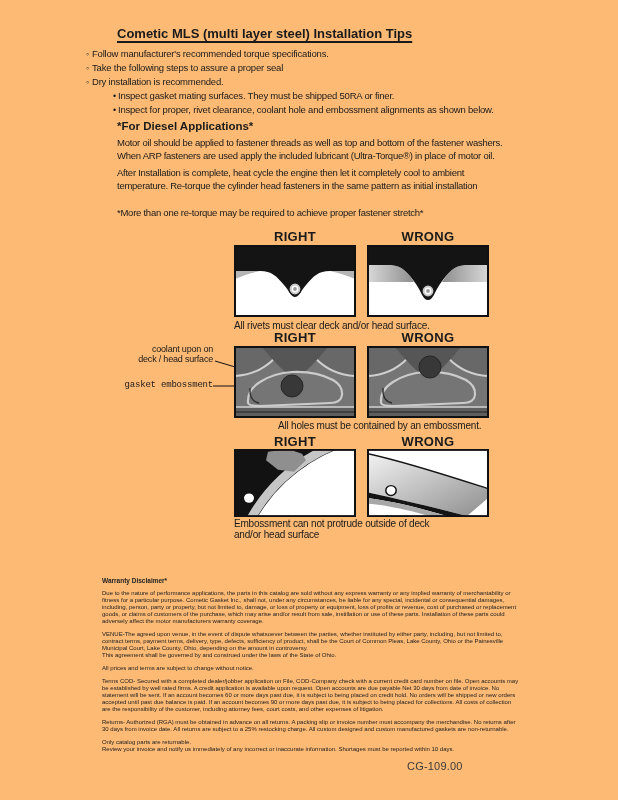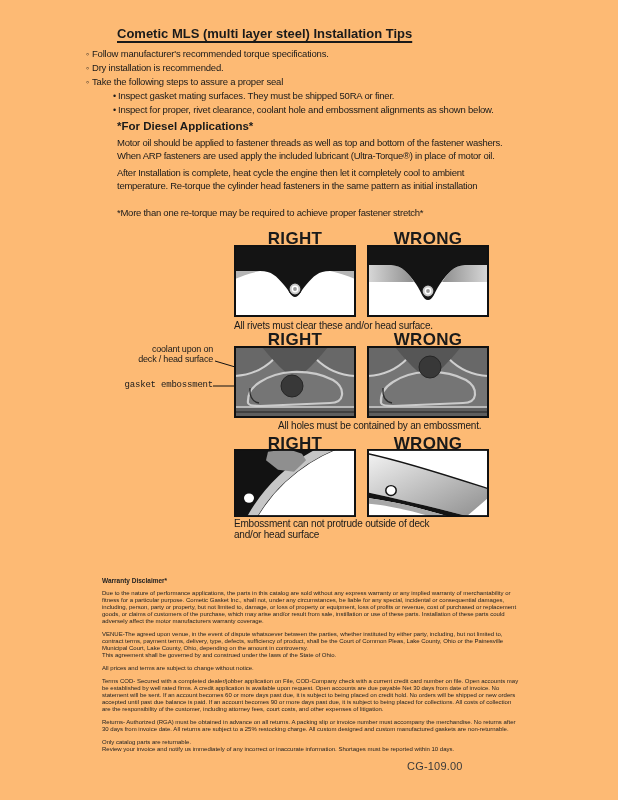--- a/index.html
+++ b/index.html
@@ -13,41 +13,41 @@
     text-decoration:underline; text-decoration-thickness:1.5px; text-underline-offset:3px;
   }
   .bullets { left:86px; top:47px; font-size:9.5px; letter-spacing:-0.2px; line-height:14px; white-space:nowrap; }
   .bullet-line { white-space:nowrap; }
   .sub { padding-left:27px; }
   .bch { font-size:9px; margin-right:3px; }
   .sbch { font-size:9px; margin-right:2px; }
   .diesel-h { left:117px; top:120px; font-size:11.5px; font-weight:bold; }
   .para { left:117px; font-size:9.5px; letter-spacing:-0.25px; line-height:13px; white-space:nowrap; }
   .p1 { top:136px; } .p2 { top:166px; } .note { top:206px;text-align:right; }
-  .figlabel { width:122px; text-align:center; font-size:17px; font-weight:bold; letter-spacing:0.3px; }
+  .figlabel { width:122px; text-align:center; font-size:13px; font-weight:bold; letter-spacing:0.3px; }
   .caption { font-size:10px; letter-spacing:-0.2px; }
   .panel { display:block; }
   .sidelabel { font-size:9px; letter-spacing:-0.2px; text-align:right; width:160px; line-height:10px; left:53px; }
   .legal { left:102px; top:577px; width:418px; font-size:6px; line-height:7px; color:#222; }
   .legal p { margin:0; }
   .legal .gap { margin-top:6px; }
   .legal-h { font-weight:bold; font-size:6.5px; margin:0 0 5px 0; }
   .code { left:407px; top:760px; font-size:11px; color:#3a3a3a; letter-spacing:0.2px; }
 </style>
 </head>
 <body>
 
 <div class="page">
 
   <div class="abs title">Cometic MLS (multi layer steel) Installation Tips</div>
 
   <div class="abs bullets">
     <div class="bullet-line"><span class="bch">◦</span><span>Follow manufacturer's recommended torque specifications.</span></div>
+    <div class="bullet-line"><span class="bch">◦</span><span>Take the following steps to assure a proper seal</span></div>
     <div class="bullet-line"><span class="bch">◦</span><span>Dry installation is recommended.</span></div>
-    <div class="bullet-line"><span class="bch">◦</span><span>Take the following steps to assure a proper seal</span></div>
     <div class="bullet-line sub"><span class="sbch">•</span><span>Inspect gasket mating surfaces.  They must be shipped 50RA or finer.</span></div>
     <div class="bullet-line sub"><span class="sbch">•</span><span>Inspect for proper, rivet clearance, coolant hole and embossment alignments as shown below.</span></div>
   </div>
 
   <div class="abs diesel-h">*For Diesel Applications*</div>
   <div class="abs para p1">
     <div>Motor oil should be applied to fastener threads as well as top and bottom of the fastener washers.</div>
     <div>When ARP fasteners are used apply the included lubricant (Ultra-Torque®) in place of motor oil.</div>
   </div>
   <div class="abs para p2">
@@ -84,21 +84,21 @@
     <rect x="1" y="1" width="120" height="70" fill="#ffffff"></rect>
     <path d="M1,20 H24 C36,21 41,28 47,37 L1,37 Z" fill="url(#g1l)"></path>
     <path d="M121,20 H98 C86,21 81,28 75,37 L121,37 Z" fill="url(#g1r)"></path>
     <path d="M1,1 H121 V20 L98,20 C86,21 81,28 73,39 C67,48 66,55 61,55 C56,55 55,48 49,39 C41,28 36,21 24,20 L1,20 Z" fill="#141414"></path>
     <circle cx="61" cy="46" r="6" fill="#c9c9c9" stroke="#1a1a1a" stroke-width="1.2"></circle>
     <circle cx="61" cy="46" r="3.4" fill="#ffffff"></circle>
     <circle cx="61" cy="46" r="1.9" fill="#9a9a9a"></circle>
     <rect x="1" y="1" width="120" height="70" fill="none" stroke="#111111" stroke-width="2"></rect>
   </svg>
 
-  <div class="abs caption" style="left:234px; top:320px;">All rivets must clear these and/or head surface.</div>
+  <div class="abs caption" style="left:234px; top:320px;">All rivets must clear deck and/or head surface.</div>
 
   <div class="abs figlabel" style="left:234px; top:330px;">RIGHT</div>
   <div class="abs figlabel" style="left:367px; top:330px;">WRONG</div>
 
   <div class="abs sidelabel" style="top:344px;">
     <div>coolant upon on</div>
     <div>deck / head surface</div>
   </div>
   <div class="abs sidelabel" style="top:380px;font-family:Liberation Mono, monospace;">gasket embossment</div>
 

